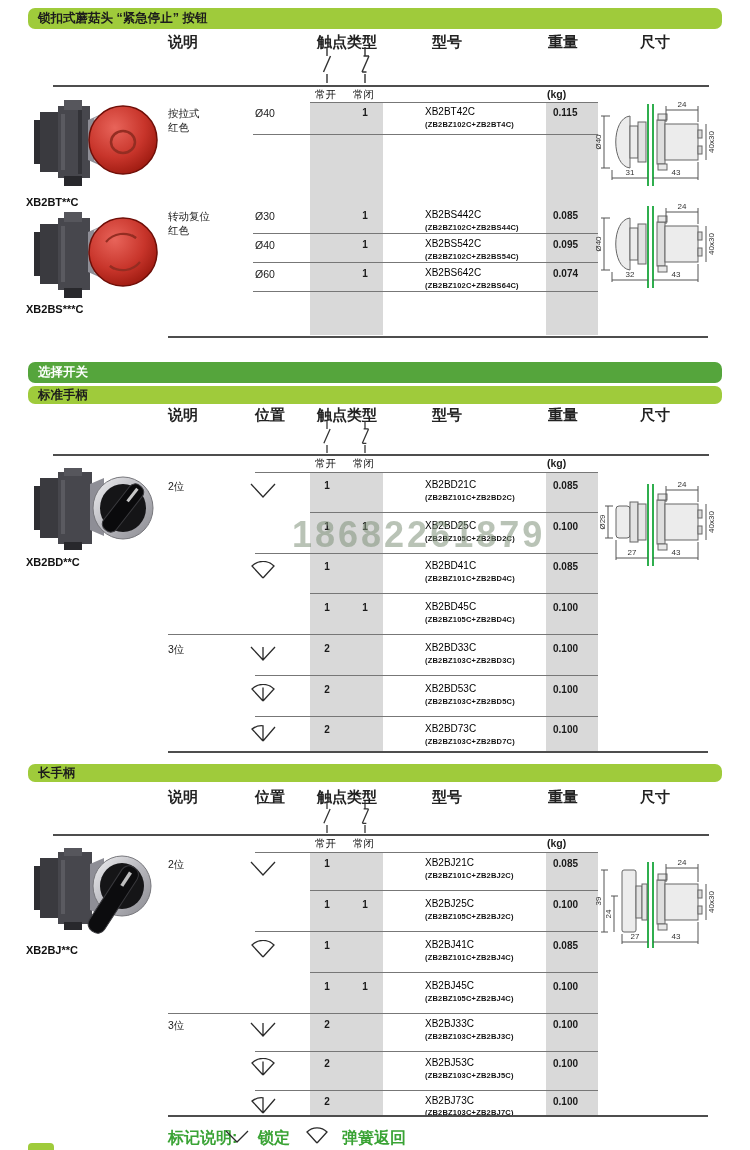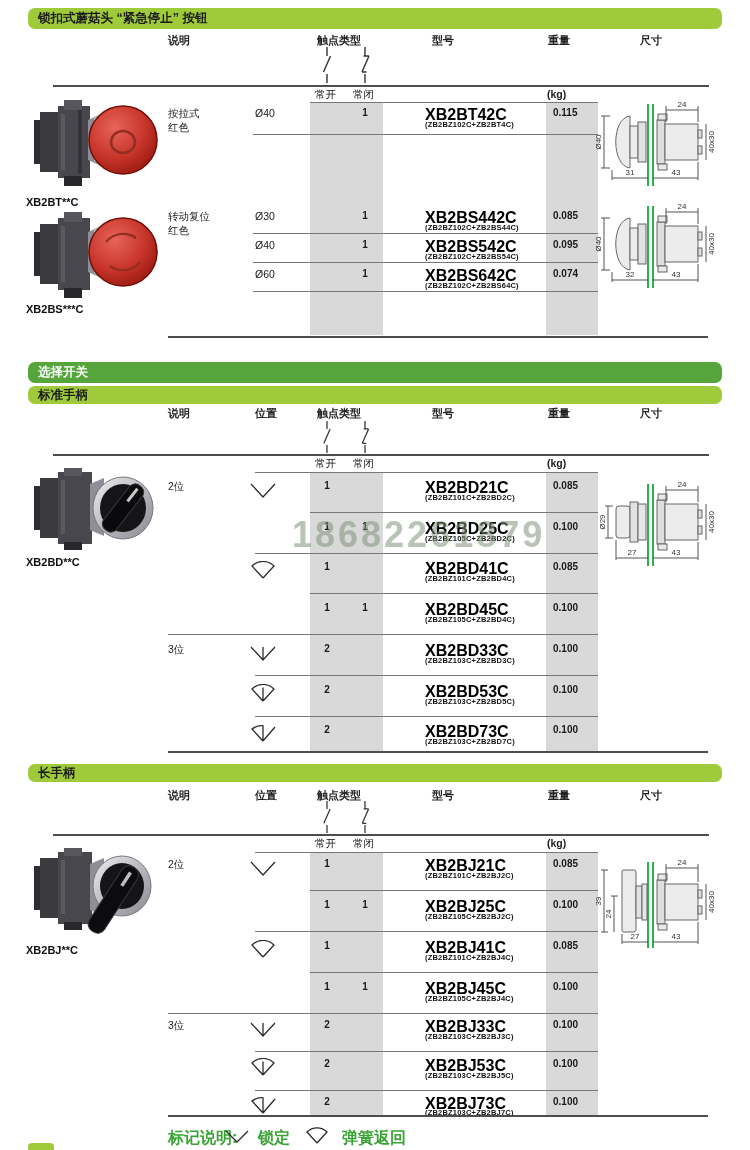--- a/index.html
+++ b/index.html
@@ -2,23 +2,23 @@
 <html><head>
 <meta charset="utf-8">
 <style>
   html,body{margin:0;padding:0;background:#fff;}
   #page{position:relative;width:750px;height:1150px;background:#ffffff;overflow:hidden;
         font-family:"Liberation Sans","DejaVu Sans",sans-serif;color:#1a1a1a;}
   .abs{position:absolute;}
   .hbar{height:21px;line-height:21px;border-radius:7px;padding-left:10px;font-size:12.5px;font-weight:bold;box-sizing:border-box;}
   .hbar-light{background:#9fcb3b;color:#1c1c1c;}
   .hbar-dark{background:#55a53c;color:#ffffff;}
-  .colhead{font-size:11px;font-weight:600;color:#222;}
+  .colhead{font-size:15px;font-weight:600;color:#222;}
   .cell{font-size:10.5px;color:#1a1a1a;line-height:13px;}
-  .model{font-size:16px;font-weight:700;color:#000;text-align:right;}
+  .model{font-size:10px;font-weight:400;color:#000;text-align:right;}
   .sub{font-size:7.5px;font-weight:600;color:#111;letter-spacing:0.2px;}
   .num{font-size:10px;font-weight:700;width:14px;text-align:center;}
   .wt{font-size:10px;font-weight:600;}
   .subhead{font-size:10.5px;color:#111;}
   .kg{font-size:10.5px;font-weight:700;}
   .sep{height:1px;background:#777;}
   .line-major{height:2px;background:#4d4d4d;}
   .band{background:#d9d9d9;}
   .imglabel{font-size:11px;font-weight:700;color:#111;}
   .wm{color:rgba(128,146,122,0.55);font-weight:600;white-space:nowrap;}

